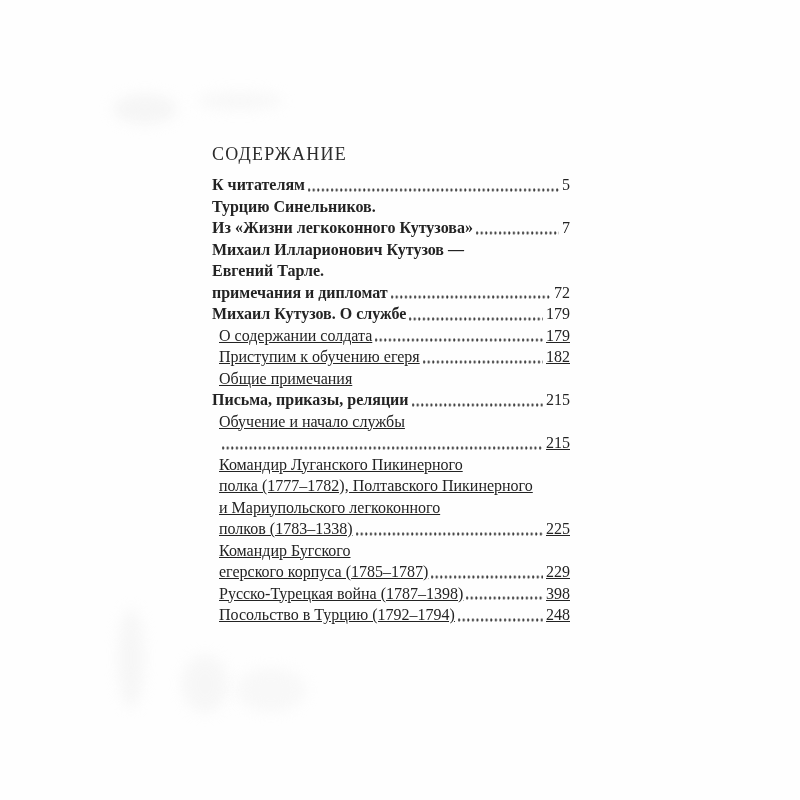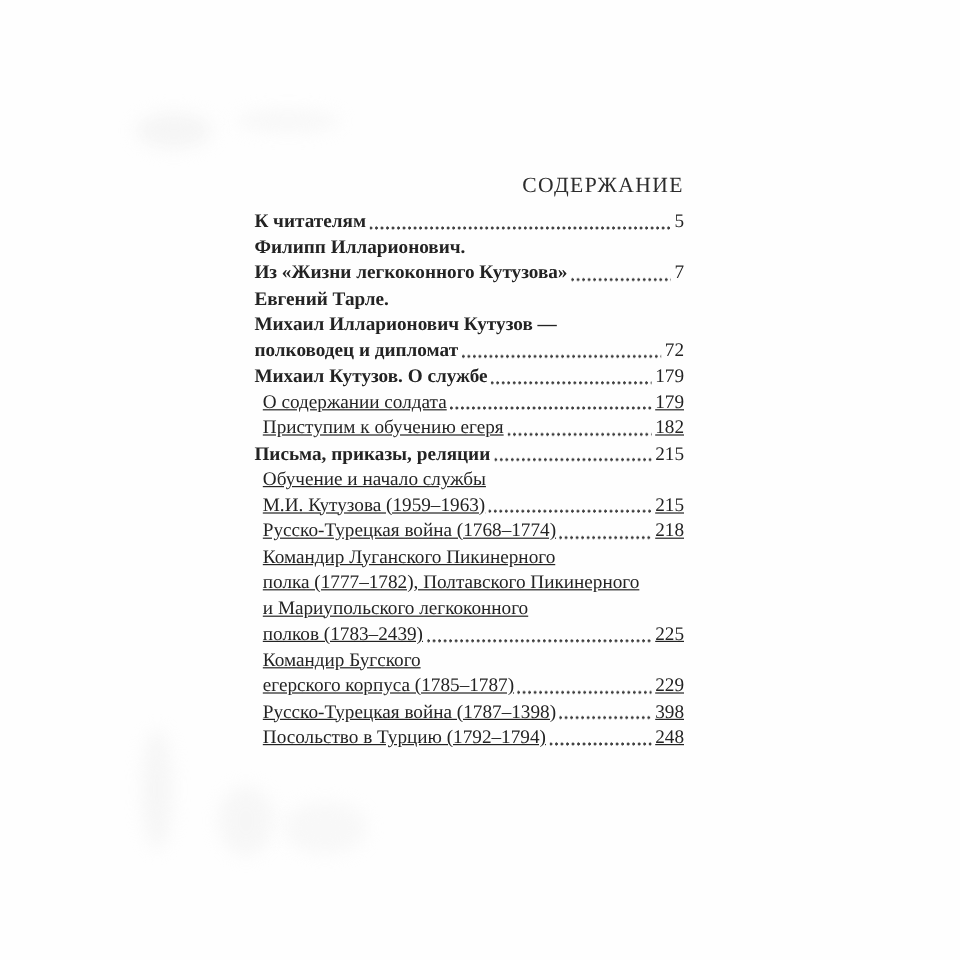--- a/index.html
+++ b/index.html
@@ -30,21 +30,21 @@
     position: absolute;
     left: 212px;
     top: 144px;
     width: 358px;
   }
   .toc-title {
     margin: 0 0 9px 0;
     font-size: 18px;
     font-weight: 400;
     letter-spacing: 1.2px;
-    text-align: right;
+    text-align: left;
     color: #2c2c2c;
   }
   .entries { }
   .entry {
     display: flex;
     align-items: flex-end;
     font-size: 16px;
     line-height: 21.5px;
     white-space: nowrap;
   }
@@ -77,42 +77,42 @@
   <div class="toc">
     <h1 class="toc-title">СОДЕРЖАНИЕ</h1>
     <div class="entries" id="entries">
   <div class="entry bold">
     <span class="label">К читателям</span>
     <span class="leader"></span>
     <span class="page-num">5</span>
   </div>
 
   <div class="entry bold">
-    <span class="label">Филипп Илларионович.</span>
+    <span class="label">Турцию Синельников.</span>
 
   </div>
 
   <div class="entry bold">
     <span class="label">Из «Жизни легкоконного Кутузова»</span>
     <span class="leader"></span>
     <span class="page-num">7</span>
   </div>
 
   <div class="entry bold">
+    <span class="label">Михаил Илларионович Кутузов —</span>
+
+  </div>
+
+  <div class="entry bold">
     <span class="label">Евгений Тарле.</span>
 
   </div>
 
   <div class="entry bold">
-    <span class="label">Михаил Илларионович Кутузов —</span>
-
-  </div>
-
-  <div class="entry bold">
-    <span class="label">полководец и дипломат</span>
+    <span class="label">примечания и дипломат</span>
     <span class="leader"></span>
     <span class="page-num">72</span>
   </div>
 
   <div class="entry bold">
     <span class="label">Михаил Кутузов. О службе</span>
     <span class="leader"></span>
     <span class="page-num">179</span>
   </div>
 
@@ -121,62 +121,60 @@
     <span class="leader"></span>
     <span class="page-num">179</span>
   </div>
 
   <div class="entry indent">
     <span class="label">Приступим к обучению егеря</span>
     <span class="leader"></span>
     <span class="page-num">182</span>
   </div>
 
+  <div class="entry indent">
+    <span class="label">Общие примечания</span>
+
+  </div>
 
 
   <div class="entry bold">
     <span class="label">Письма, приказы, реляции</span>
     <span class="leader"></span>
     <span class="page-num">215</span>
   </div>
 
   <div class="entry indent">
     <span class="label">Обучение и начало службы</span>
 
   </div>
 
   <div class="entry indent">
-    <span class="label">М.И. Кутузова (1959–1963)</span>
     <span class="leader"></span>
     <span class="page-num">215</span>
   </div>
 
-  <div class="entry indent">
-    <span class="label">Русско-Турецкая война (1768–1774)</span>
-    <span class="leader"></span>
-    <span class="page-num">218</span>
-  </div>
 
   <div class="entry indent">
     <span class="label">Командир Луганского Пикинерного</span>
 
   </div>
 
   <div class="entry indent">
     <span class="label">полка (1777–1782), Полтавского Пикинерного</span>
 
   </div>
 
   <div class="entry indent">
     <span class="label">и Мариупольского легкоконного</span>
 
   </div>
 
   <div class="entry indent">
-    <span class="label">полков (1783–2439)</span>
+    <span class="label">полков (1783–1338)</span>
     <span class="leader"></span>
     <span class="page-num">225</span>
   </div>
 
   <div class="entry indent">
     <span class="label">Командир Бугского</span>
 
   </div>
 
   <div class="entry indent">

